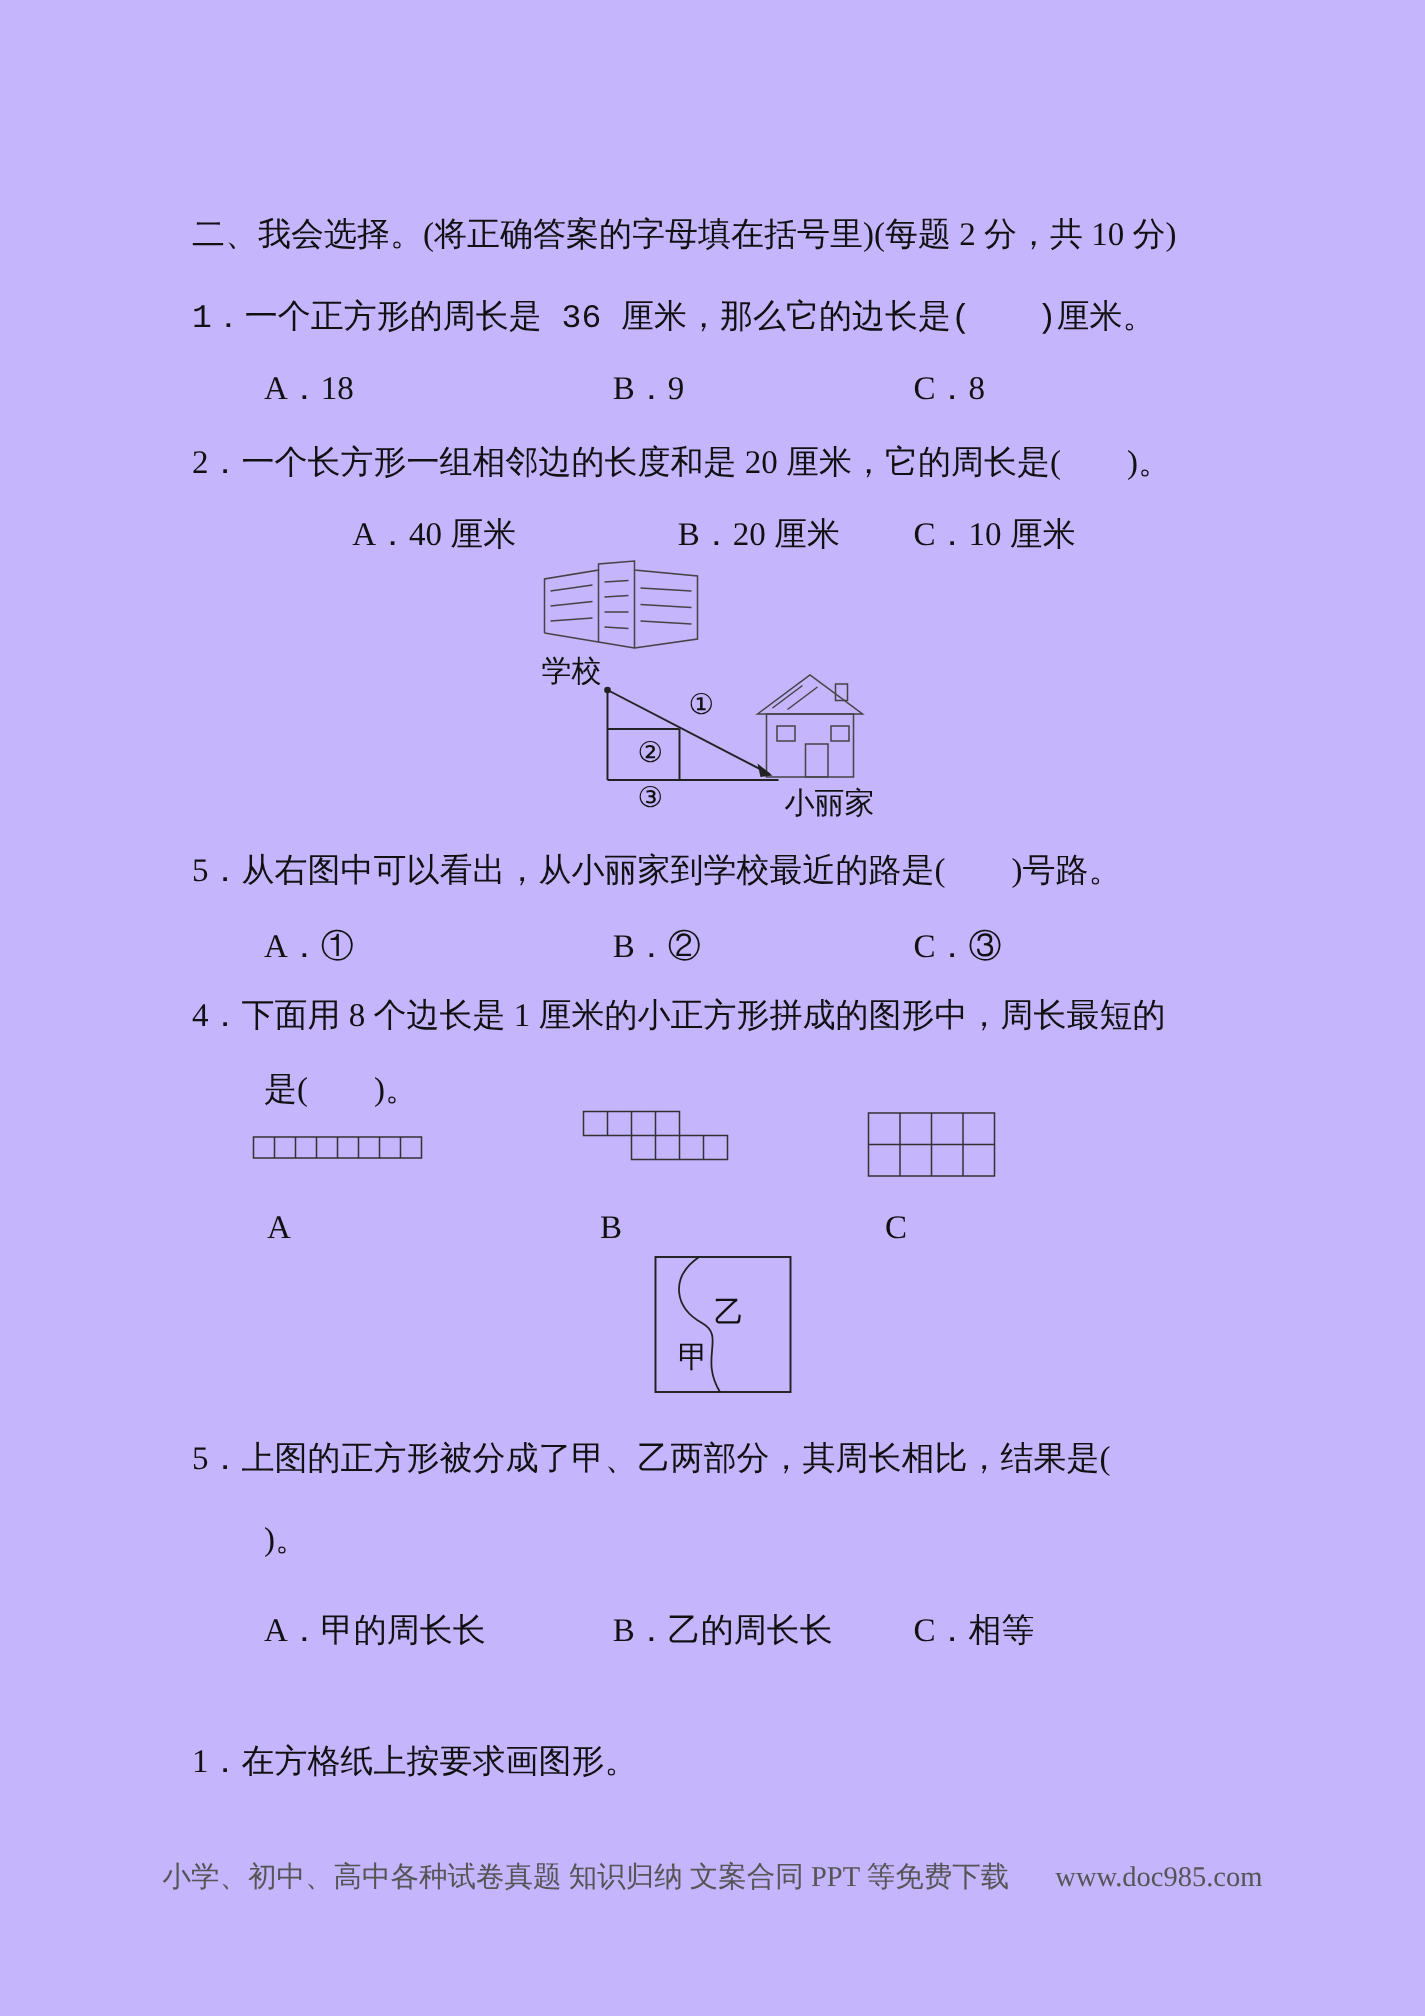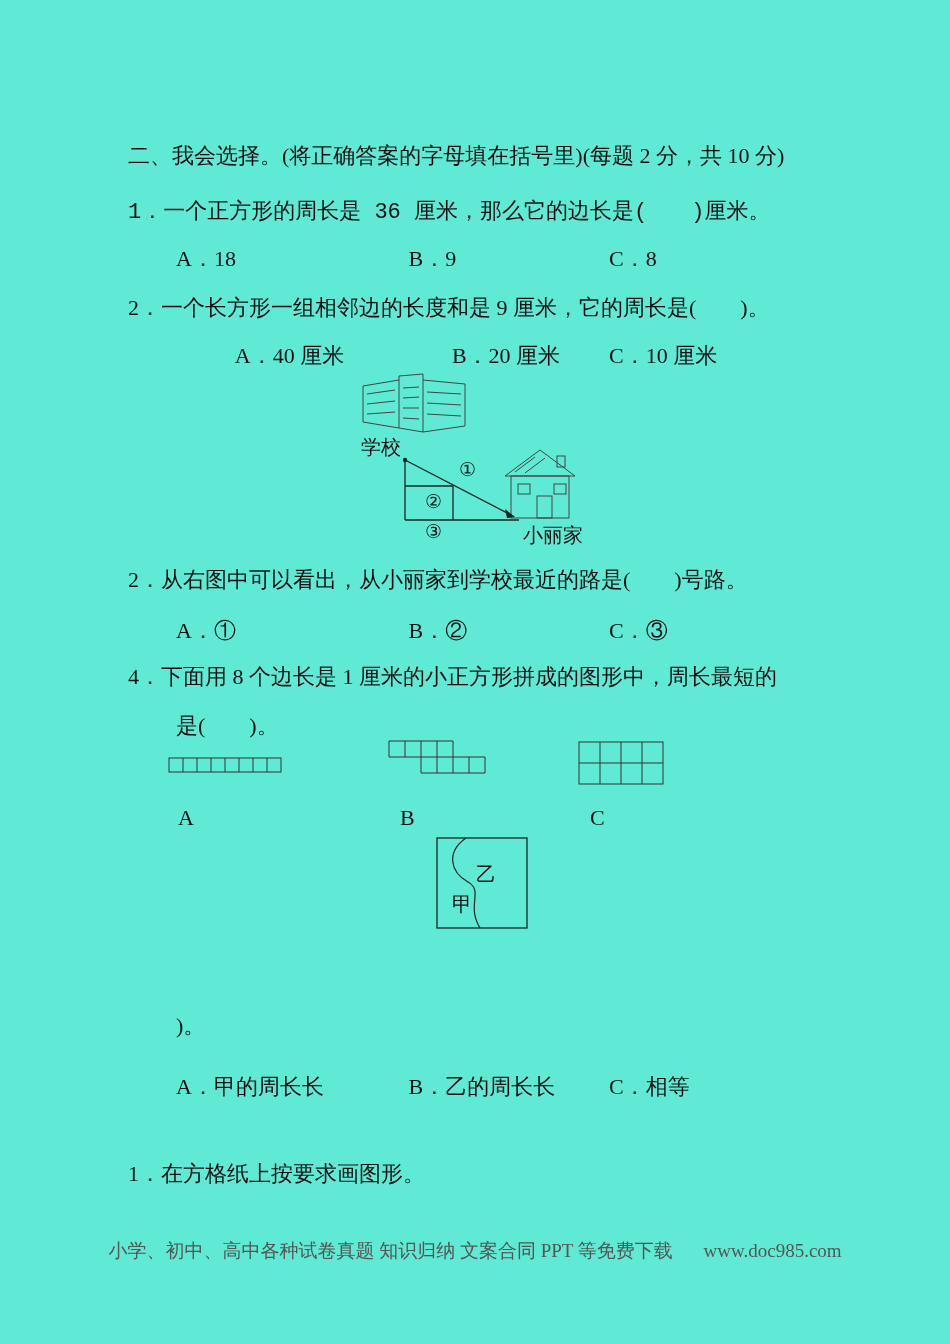--- a/index.html
+++ b/index.html
@@ -1,21 +1,21 @@
 <!DOCTYPE html>
 <html><head>
 <meta charset="utf-8">
 <style>
   * { box-sizing: border-box; }
   html, body { margin: 0; padding: 0; background: #ffffff; }
   .page {
     position: relative;
     width: 950px;
     height: 1344px;
-    background: #5eead4;
+    background: #c4b5fd;
     font-family: "Liberation Serif", "DejaVu Serif", serif;
     font-size: 22px;
     color: #111111;
     overflow: hidden;
   }
   .abs { position: absolute; white-space: nowrap; }
   .opts span { display: inline-block; }
   .w1 { width: 227px; }
   .w2 { width: 195px; }
   .shape-label { font-size: 22px; }
@@ -38,21 +38,21 @@
 
   <div class="abs" style="left:128px; top:141px;">二、我会选择。(将正确答案的字母填在括号里)(每题 2 分，共 10 分)</div>
 
   <div class="abs" style="left:128px; top:196px;font-family:Liberation Mono, monospace;">1．一个正方形的周长是 36 厘米，那么它的边长是(　　)厘米。</div>
   <div class="abs opts" style="left:176px; top:244px;">
     <span class="w1">A．18</span>
     <span class="w2">B．9</span>
     <span>C．8</span>
   </div>
 
-  <div class="abs" style="left:128px; top:293px;">2．一个长方形一组相邻边的长度和是 9 厘米，它的周长是(　　)。</div>
+  <div class="abs" style="left:128px; top:293px;">2．一个长方形一组相邻边的长度和是 20 厘米，它的周长是(　　)。</div>
   <div class="abs opts" style="left:176px; top:341px;text-align:center;">
     <span class="w1">A．40 厘米</span>
     <span class="w2">B．20 厘米</span>
     <span>C．10 厘米</span>
   </div>
 
   <svg class="abs" style="left:353px; top:372px;" width="260" height="175" viewBox="0 0 260 175">
 
     <g stroke="#444" fill="none" stroke-width="1">
       <polyline points="10,50 10,14 46,8 46,4 70,2 70,8 112,12 112,54 70,60 46,56 10,50"></polyline>
@@ -90,21 +90,21 @@
       <line x1="100" y1="114" x2="100" y2="148"></line>
       <polygon points="162,145 152,137 154,146" fill="#222" stroke="none"></polygon>
     </g>
     <text x="8" y="82" font-size="20">学校</text>
     <text x="170" y="170" font-size="20">小丽家</text>
     <text x="106" y="104" font-size="19">①</text>
     <text x="72" y="136" font-size="19">②</text>
     <text x="72" y="166" font-size="19">③</text>
   </svg>
 
-  <div class="abs" style="left:128px; top:565px;">2．从右图中可以看出，从小丽家到学校最近的路是(　　)号路。</div>
+  <div class="abs" style="left:128px; top:565px;">5．从右图中可以看出，从小丽家到学校最近的路是(　　)号路。</div>
   <div class="abs opts" style="left:176px; top:616px;">
     <span class="w1">A．①</span>
     <span class="w2">B．②</span>
     <span>C．③</span>
   </div>
 
   <div class="abs" style="left:128px; top:662px;">4．下面用 8 个边长是 1 厘米的小正方形拼成的图形中，周长最短的</div>
   <div class="abs" style="left:176px; top:711px;">是(　　)。</div>
 
   <svg class="abs" style="left:168px; top:757px;" width="114" height="16" viewBox="0 0 114 16">
@@ -146,20 +146,21 @@
   <div class="abs shape-label" style="left:400px; top:805px;">B</div>
   <div class="abs shape-label" style="left:590px; top:805px;">C</div>
 
   <svg class="abs" style="left:436px; top:837px;" width="92" height="92" viewBox="0 0 92 92">
     <rect x="1" y="1" width="90" height="90" stroke="#222" fill="none" stroke-width="1.3"></rect>
     <path d="M30,1 C10,15 14,35 32,45 C48,54 30,68 44,91" stroke="#222" fill="none" stroke-width="1.2"></path>
     <text x="40" y="44" font-size="20">乙</text>
     <text x="16" y="74" font-size="20">甲</text>
   </svg>
 
+  <div class="abs" style="left:128px; top:957px;">5．上图的正方形被分成了甲、乙两部分，其周长相比，结果是(</div>
   <div class="abs" style="left:176px; top:1011px;">)。</div>
   <div class="abs opts" style="left:176px; top:1060px;margin-top:12px;">
     <span class="w1">A．甲的周长长</span>
     <span class="w2">B．乙的周长长</span>
     <span>C．相等</span>
   </div>
 
   <div class="abs" style="left:128px; top:1159px;">1．在方格纸上按要求画图形。</div>
 
   <div class="footer">

